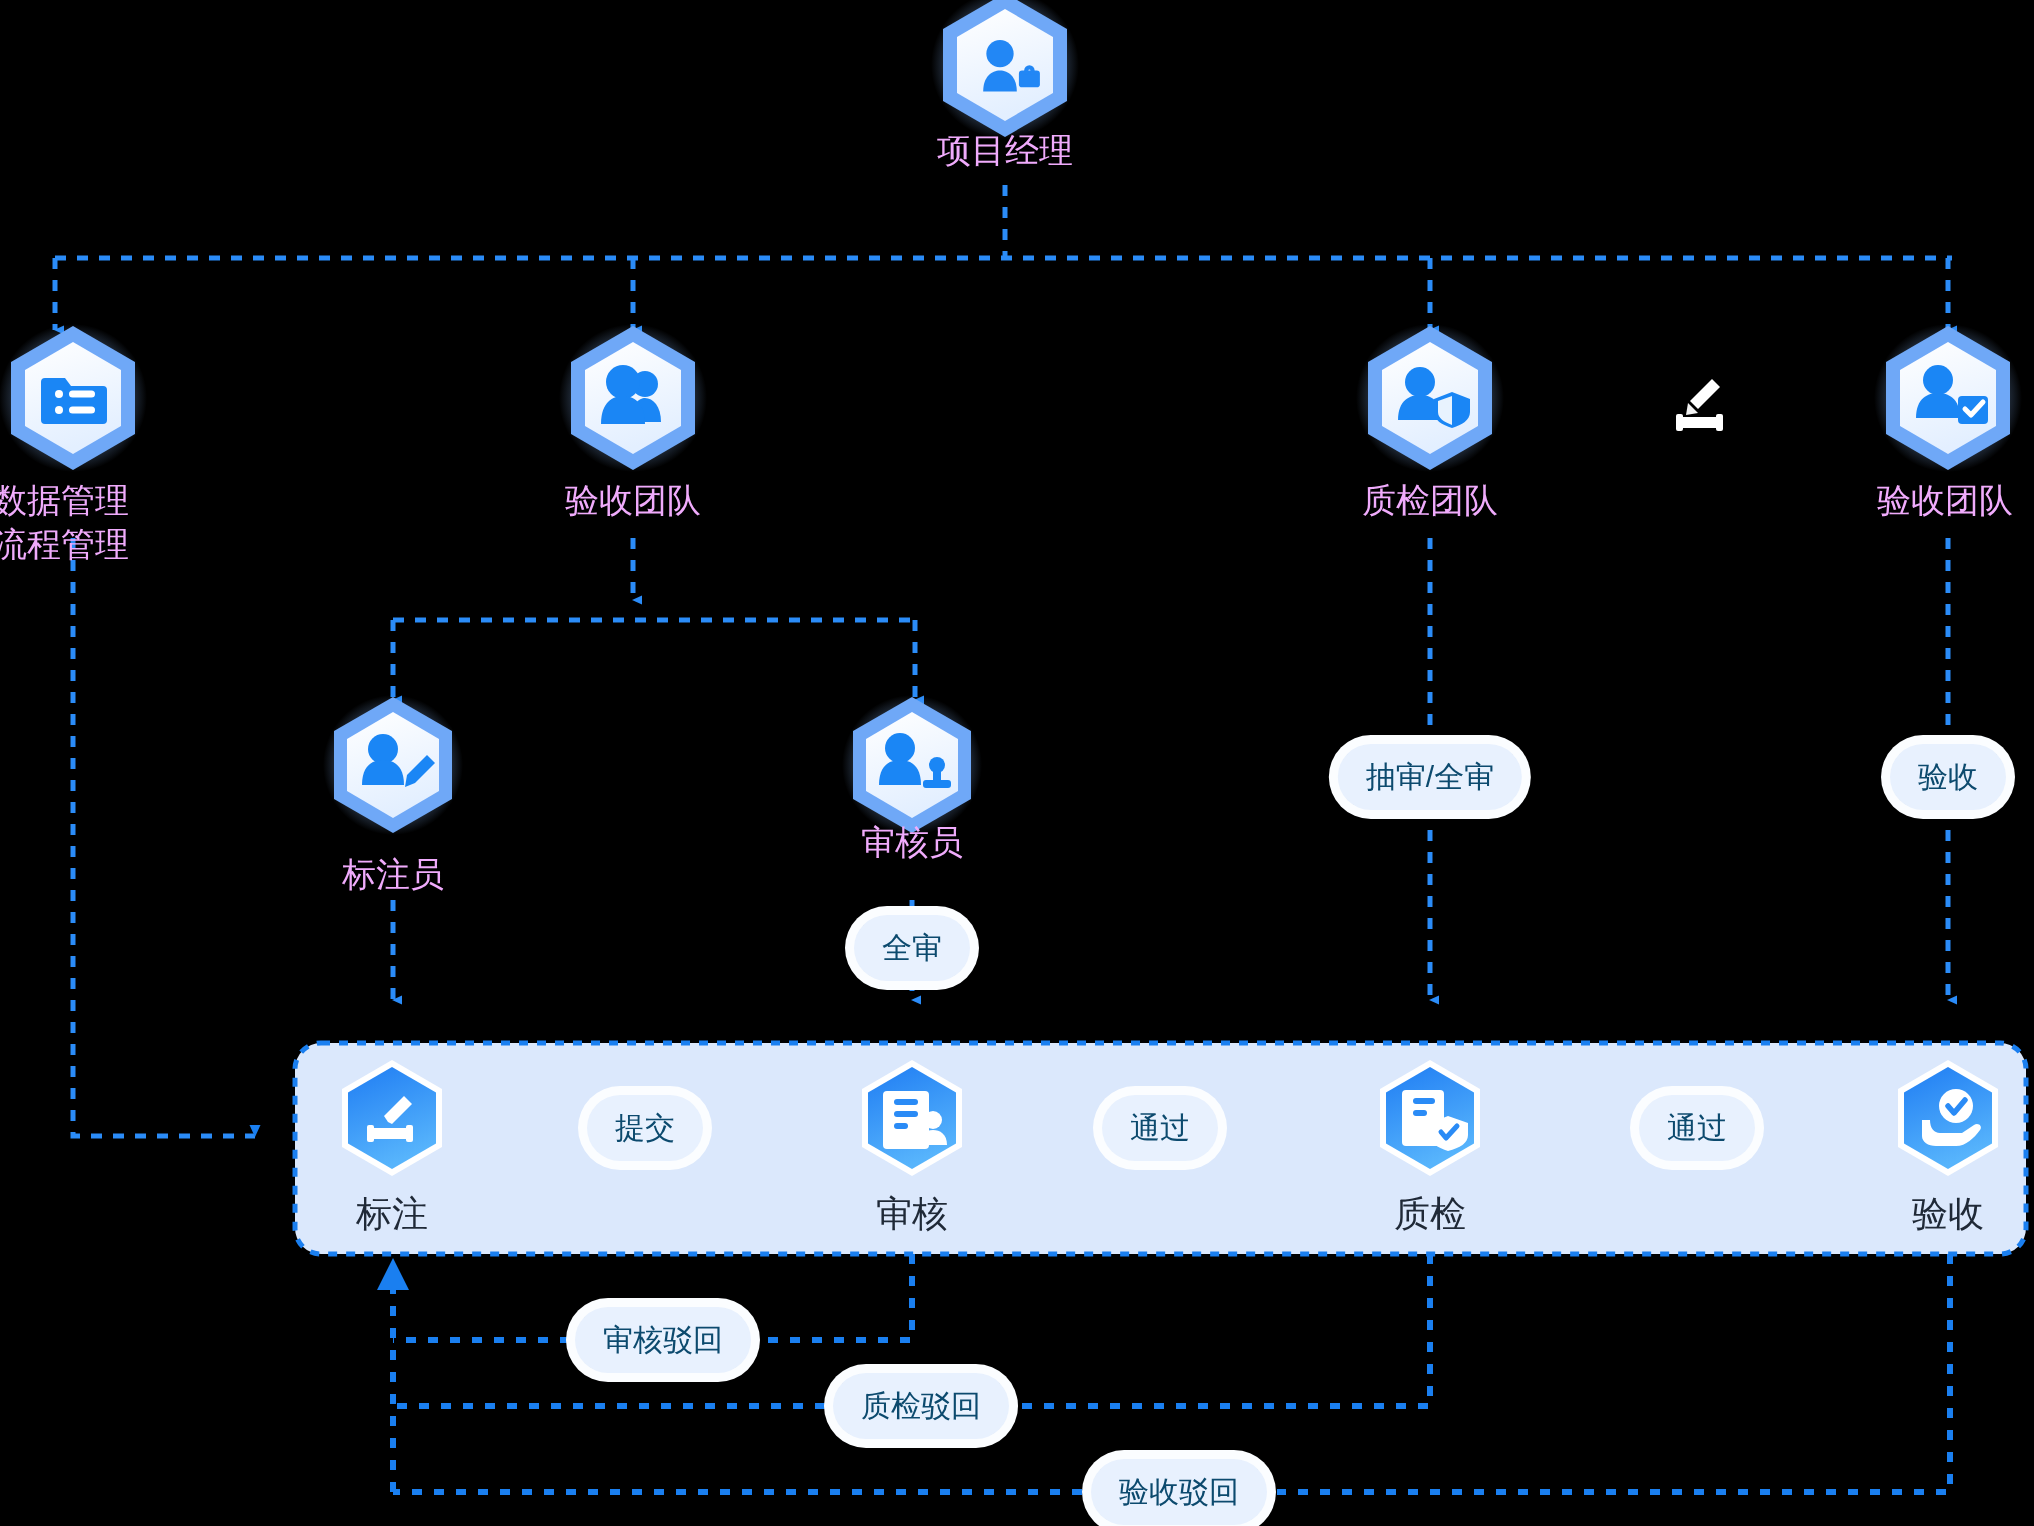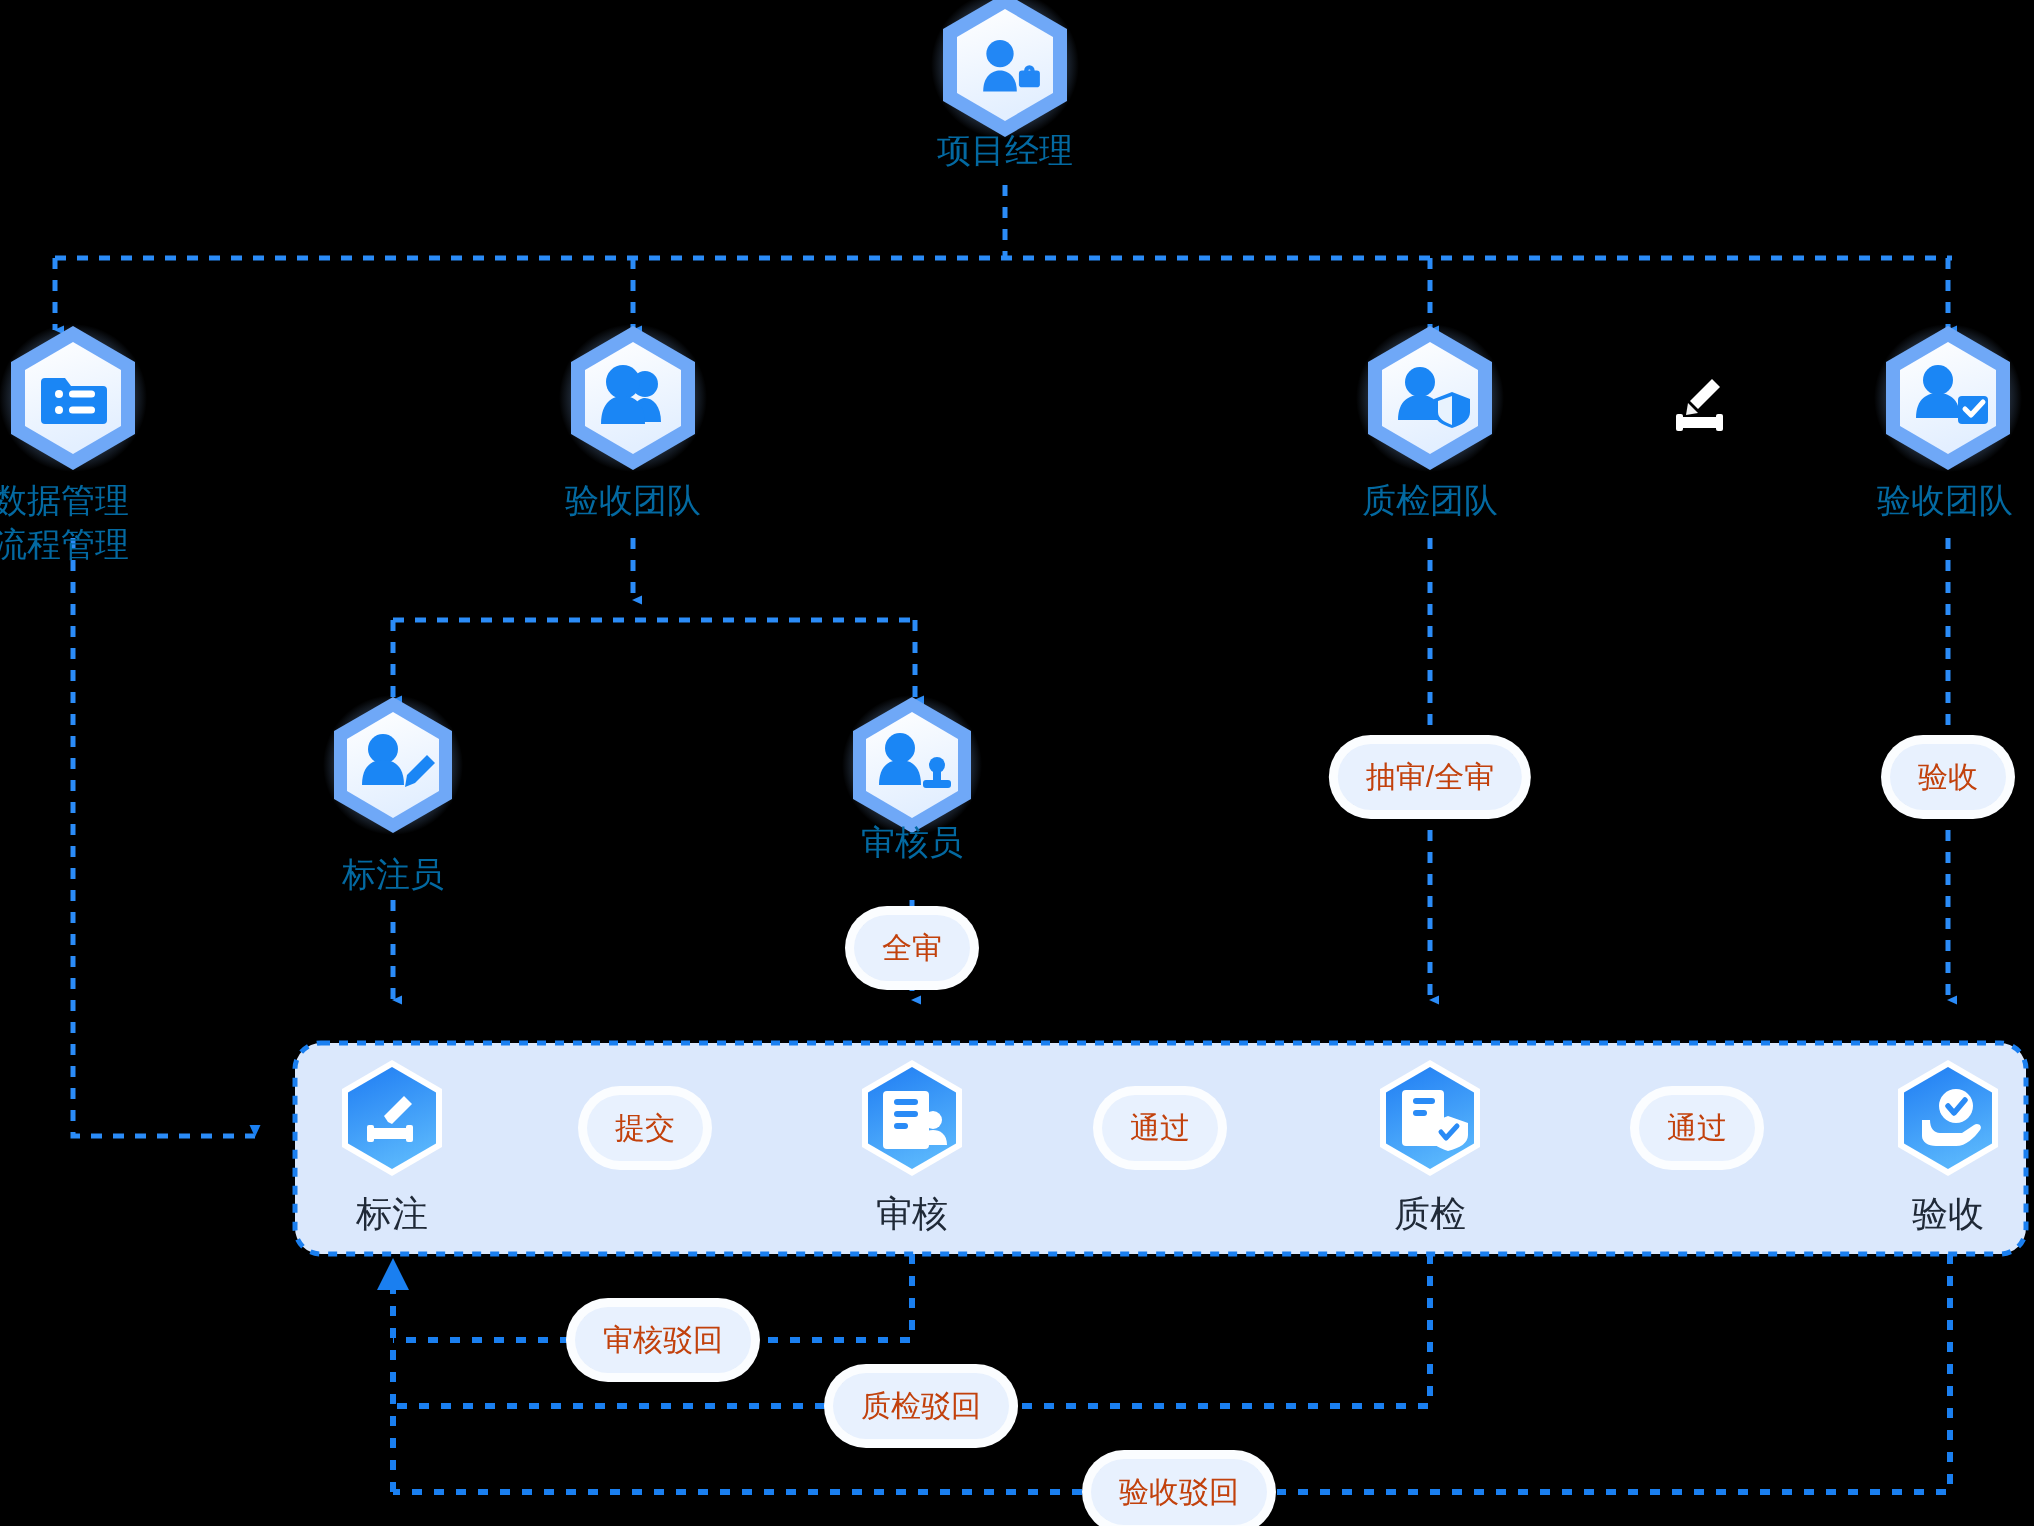--- a/index.html
+++ b/index.html
@@ -1,24 +1,24 @@
 <!DOCTYPE html>
 <html><head>
 <meta charset="utf-8">
 <style>
   html,body{margin:0;padding:0;background:#000;}
   body{width:2034px;height:1526px;overflow:hidden;
        font-family:"Liberation Sans","DejaVu Sans",sans-serif;}
   #stage{position:relative;width:2034px;height:1526px;}
   svg.layer{position:absolute;top:0;left:0;width:2034px;height:1526px;}
-  .node-label{position:absolute;color:#0369a1;font-size:34px;line-height:44px;
+  .node-label{position:absolute;color:#f0abfc;font-size:34px;line-height:44px;
               white-space:nowrap;text-align:center;}
   .proc-label{position:absolute;color:#1f2937;font-size:36px;line-height:44px;
               white-space:nowrap;text-align:right;font-weight:400;}
-  .edge-chip{position:absolute;background:#e8f1fe;color:#c2410c;font-size:30px;
+  .edge-chip{position:absolute;background:#e8f1fe;color:#0c4a6e;font-size:30px;
              line-height:30px;padding:18px 28px;border-radius:40px;
              box-shadow:0 0 0 9px #fbfdff;white-space:nowrap;}
   .ctr{transform:translateX(-50%);}
 </style>
 </head>
 <body>
 
 <div id="stage">
 
   <svg class="layer" viewBox="0 0 2034 1526">

